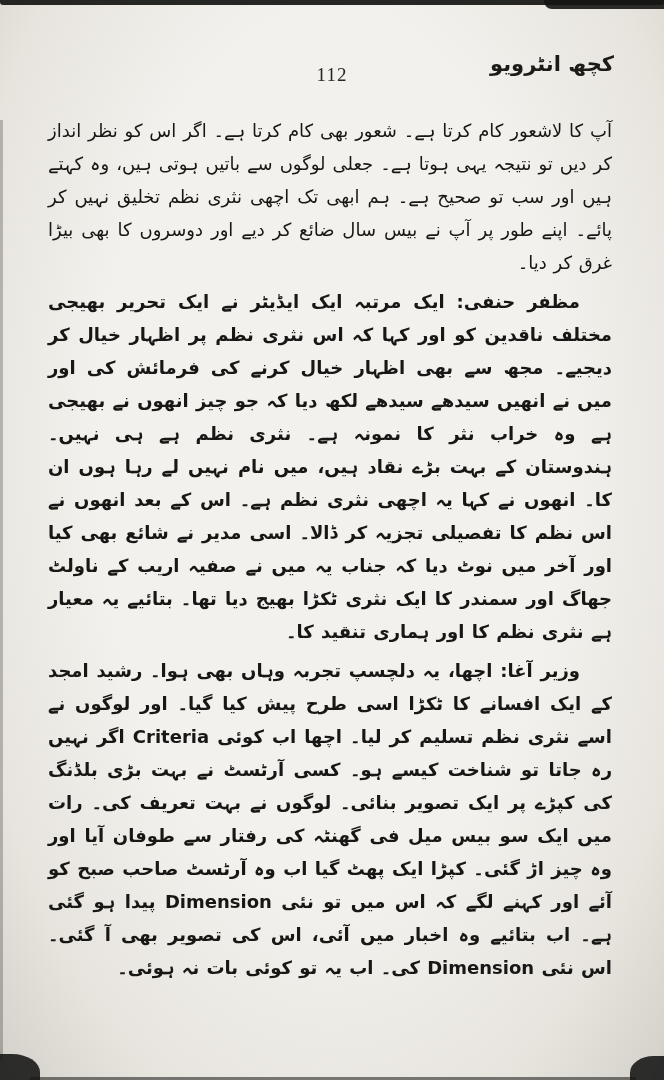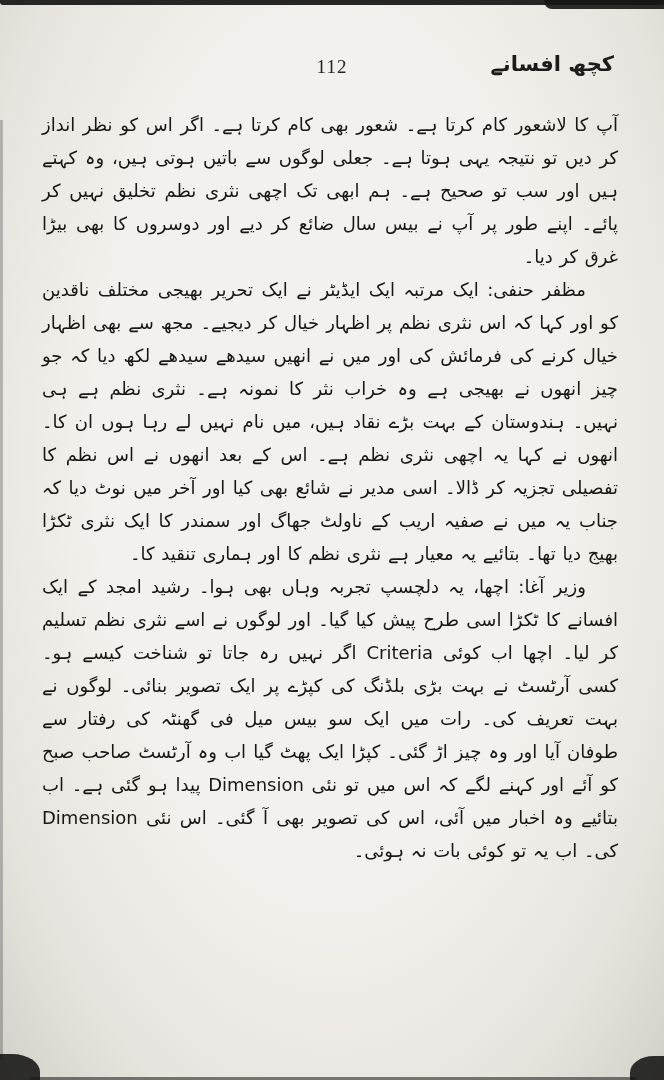--- a/index.html
+++ b/index.html
@@ -56,21 +56,21 @@
 
   .header {
     position: absolute;
     top: 52px;
     left: 44px;
     right: 44px;
     height: 46px;
   }
   .page-number {
     position: absolute;
-    top: 4px;
+    top: 12px;
     left: 50%;
     transform: translateX(-50%);
     font-family: "Liberation Serif", serif;
     font-size: 19px;
     color: #262523;
     letter-spacing: 1px;
     direction: ltr;
   }
   .book-title {
     position: absolute;
@@ -84,47 +84,48 @@
 
   .body-text {
     position: absolute;
     top: 108px;
     right: 46px;
     left: 42px;
     bottom: 24px;
     color: #181715;
   }
   .para {
-    margin: 0;
+    margin: 6px;
     direction: rtl;
     unicode-bidi: embed;
     text-align: justify;
     font-size: 18px;
     line-height: 33px;
     word-spacing: 1px;
   }
   .para.indent {
     text-indent: 32px;
+    font-weight: bold;
   }
 </style>
 </head>
 <body>
 
 <div class="page">
 
   <div class="artifact top-strip"></div>
   <div class="artifact top-right-nub"></div>
   <div class="artifact left-edge"></div>
   <div class="artifact corner-bl"></div>
   <div class="artifact corner-br"></div>
   <div class="artifact bottom-strip"></div>
 
   <div class="header">
     <span class="page-number">112</span>
-    <span class="book-title">کچھ افسانے</span>
+    <span class="book-title">کچھ انٹرویو</span>
   </div>
 
   <div class="body-text" id="paragraphs">
       <p class="para">آپ کا لاشعور کام کرتا ہے۔ شعور بھی کام کرتا ہے۔ اگر اس کو نظر انداز کر دیں تو نتیجہ یہی ہوتا ہے۔ جعلی لوگوں سے باتیں ہوتی ہیں، وہ کہتے ہیں اور سب تو صحیح ہے۔ ہم ابھی تک اچھی نثری نظم تخلیق نہیں کر پائے۔ اپنے طور پر آپ نے بیس سال ضائع کر دیے اور دوسروں کا بھی بیڑا غرق کر دیا۔</p>
       <p class="para indent">مظفر حنفی: ایک مرتبہ ایک ایڈیٹر نے ایک تحریر بھیجی مختلف ناقدین کو اور کہا کہ اس نثری نظم پر اظہار خیال کر دیجیے۔ مجھ سے بھی اظہار خیال کرنے کی فرمائش کی اور میں نے انھیں سیدھے سیدھے لکھ دیا کہ جو چیز انھوں نے بھیجی ہے وہ خراب نثر کا نمونہ ہے۔ نثری نظم ہے ہی نہیں۔ ہندوستان کے بہت بڑے نقاد ہیں، میں نام نہیں لے رہا ہوں ان کا۔ انھوں نے کہا یہ اچھی نثری نظم ہے۔ اس کے بعد انھوں نے اس نظم کا تفصیلی تجزیہ کر ڈالا۔ اسی مدیر نے شائع بھی کیا اور آخر میں نوٹ دیا کہ جناب یہ میں نے صفیہ اریب کے ناولٹ جھاگ اور سمندر کا ایک نثری ٹکڑا بھیج دیا تھا۔ بتائیے یہ معیار ہے نثری نظم کا اور ہماری تنقید کا۔</p>
       <p class="para indent">وزیر آغا: اچھا، یہ دلچسپ تجربہ وہاں بھی ہوا۔ رشید امجد کے ایک افسانے کا ٹکڑا اسی طرح پیش کیا گیا۔ اور لوگوں نے اسے نثری نظم تسلیم کر لیا۔ اچھا اب کوئی Criteria اگر نہیں رہ جاتا تو شناخت کیسے ہو۔ کسی آرٹسٹ نے بہت بڑی بلڈنگ کی کپڑے پر ایک تصویر بنائی۔ لوگوں نے بہت تعریف کی۔ رات میں ایک سو بیس میل فی گھنٹہ کی رفتار سے طوفان آیا اور وہ چیز اڑ گئی۔ کپڑا ایک پھٹ گیا اب وہ آرٹسٹ صاحب صبح کو آئے اور کہنے لگے کہ اس میں تو نئی Dimension پیدا ہو گئی ہے۔ اب بتائیے وہ اخبار میں آئی، اس کی تصویر بھی آ گئی۔ اس نئی Dimension کی۔ اب یہ تو کوئی بات نہ ہوئی۔</p>
     </div>
 
 </div>
 

